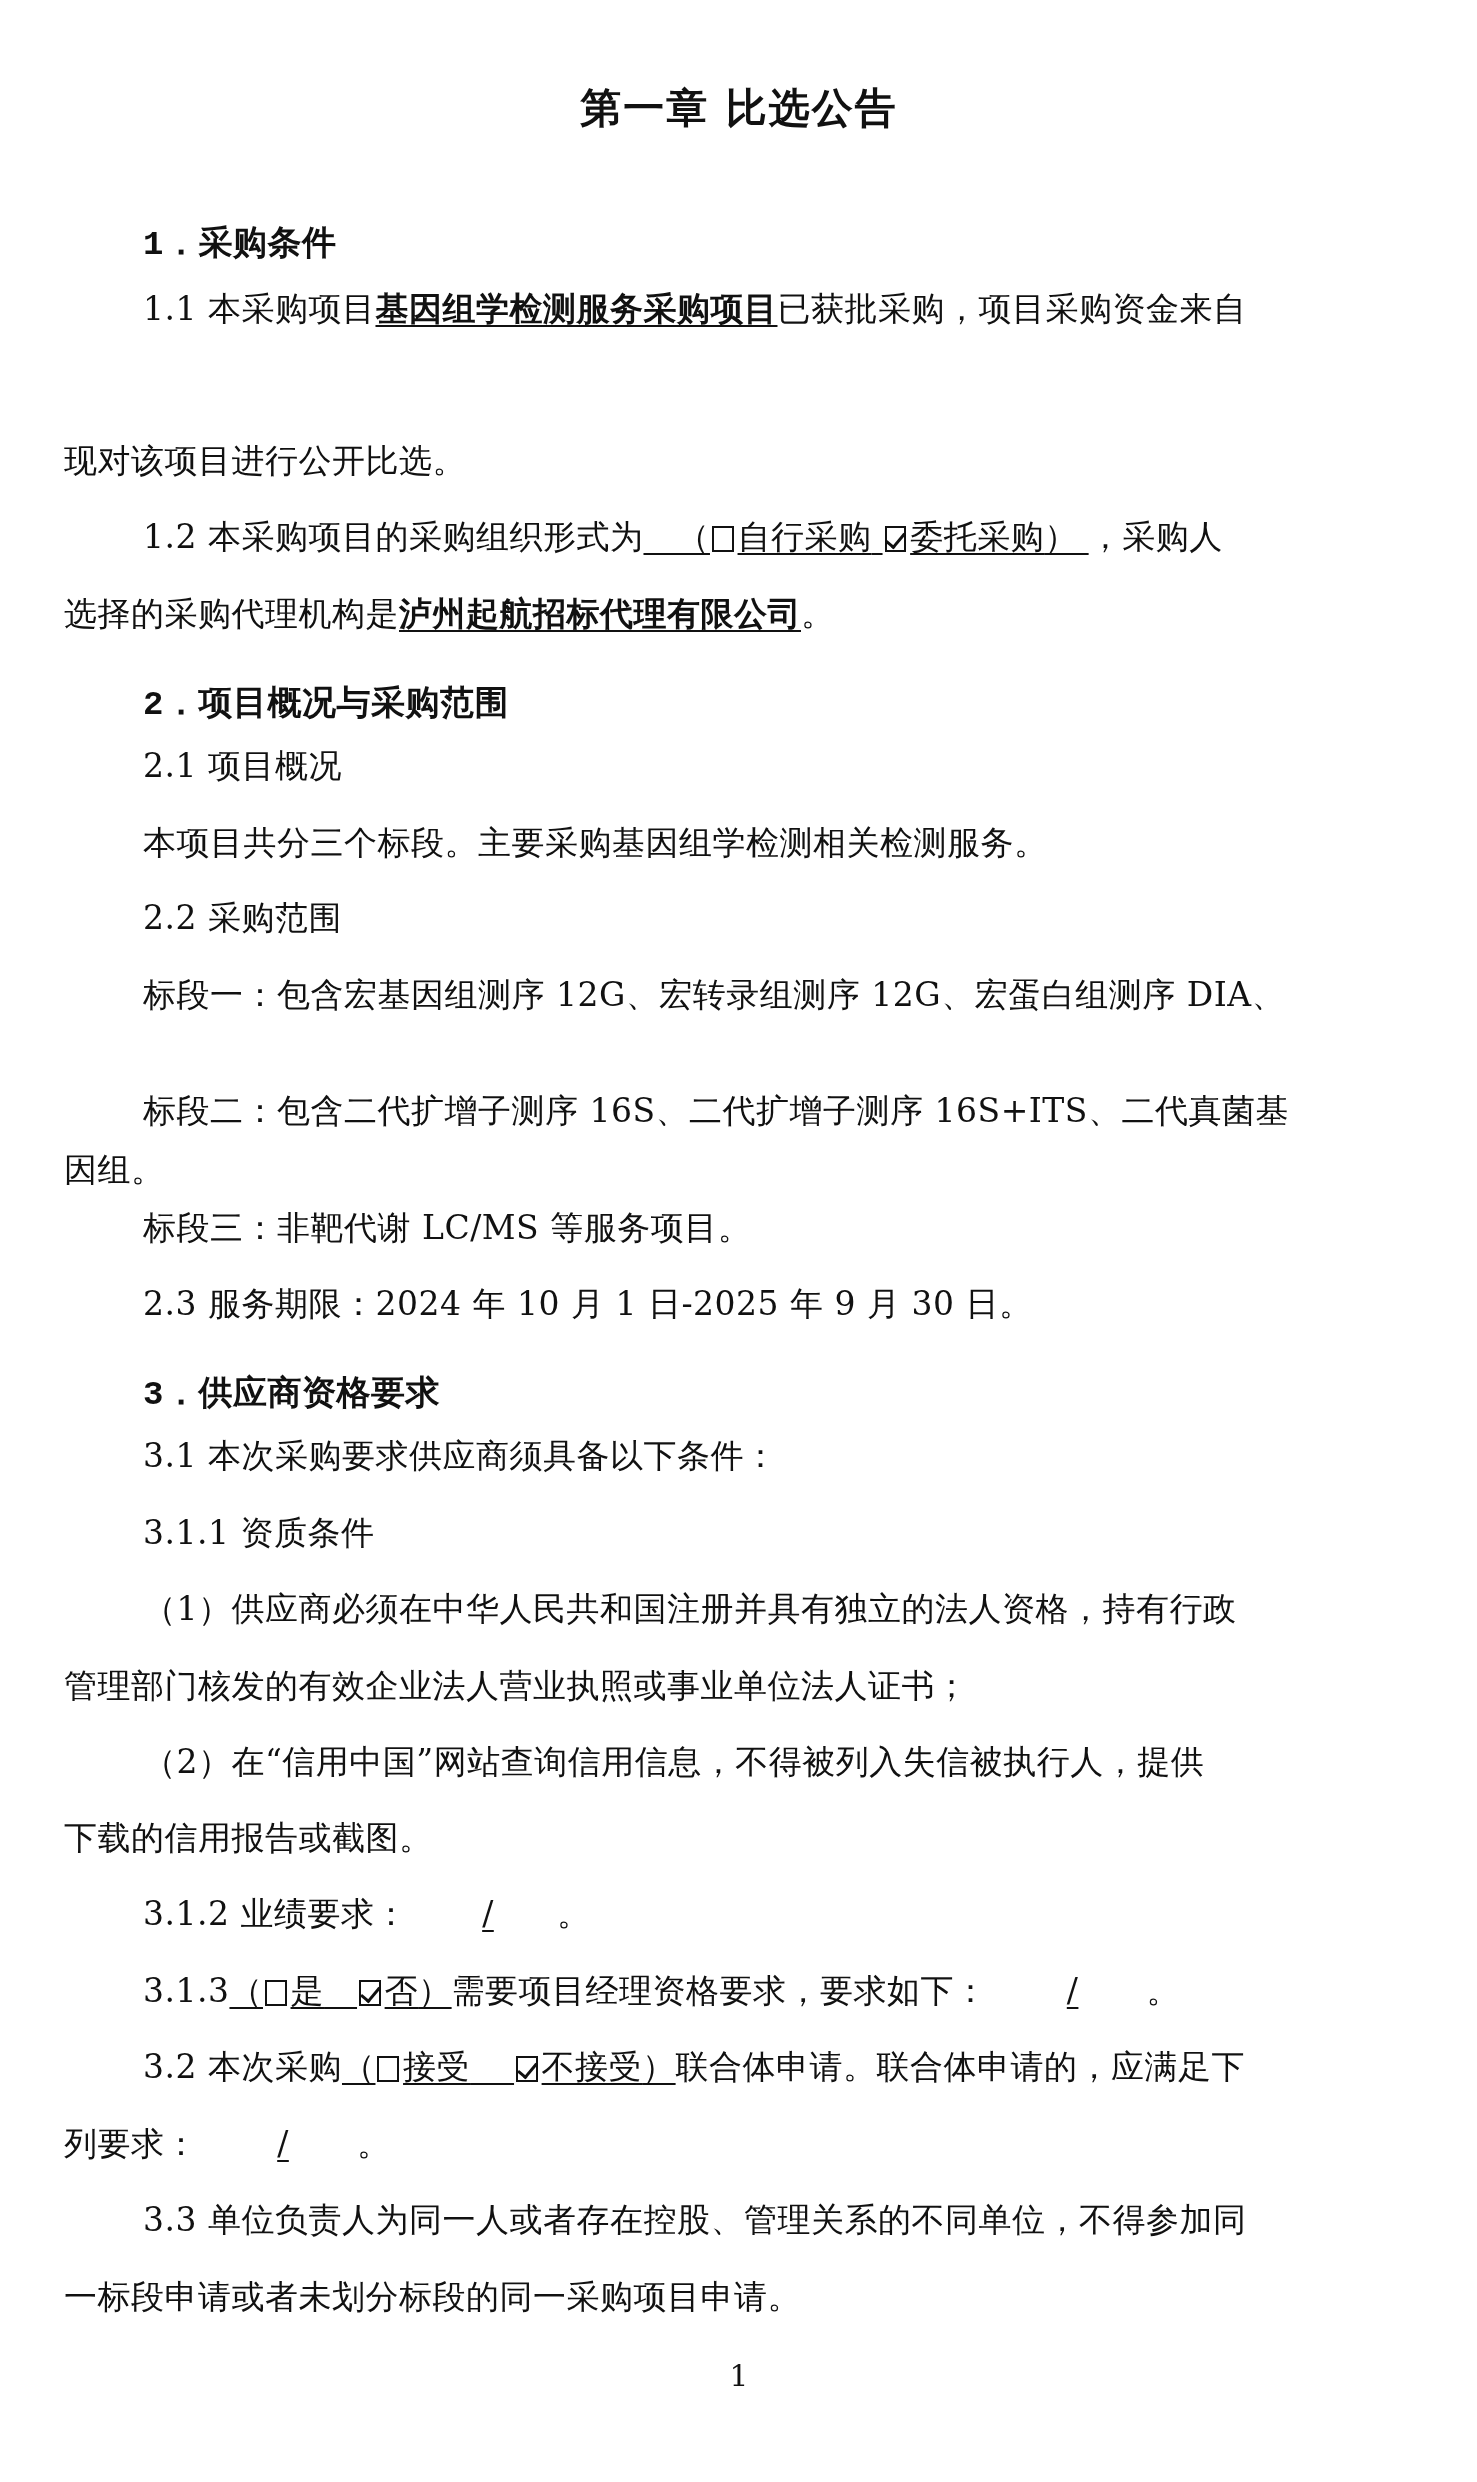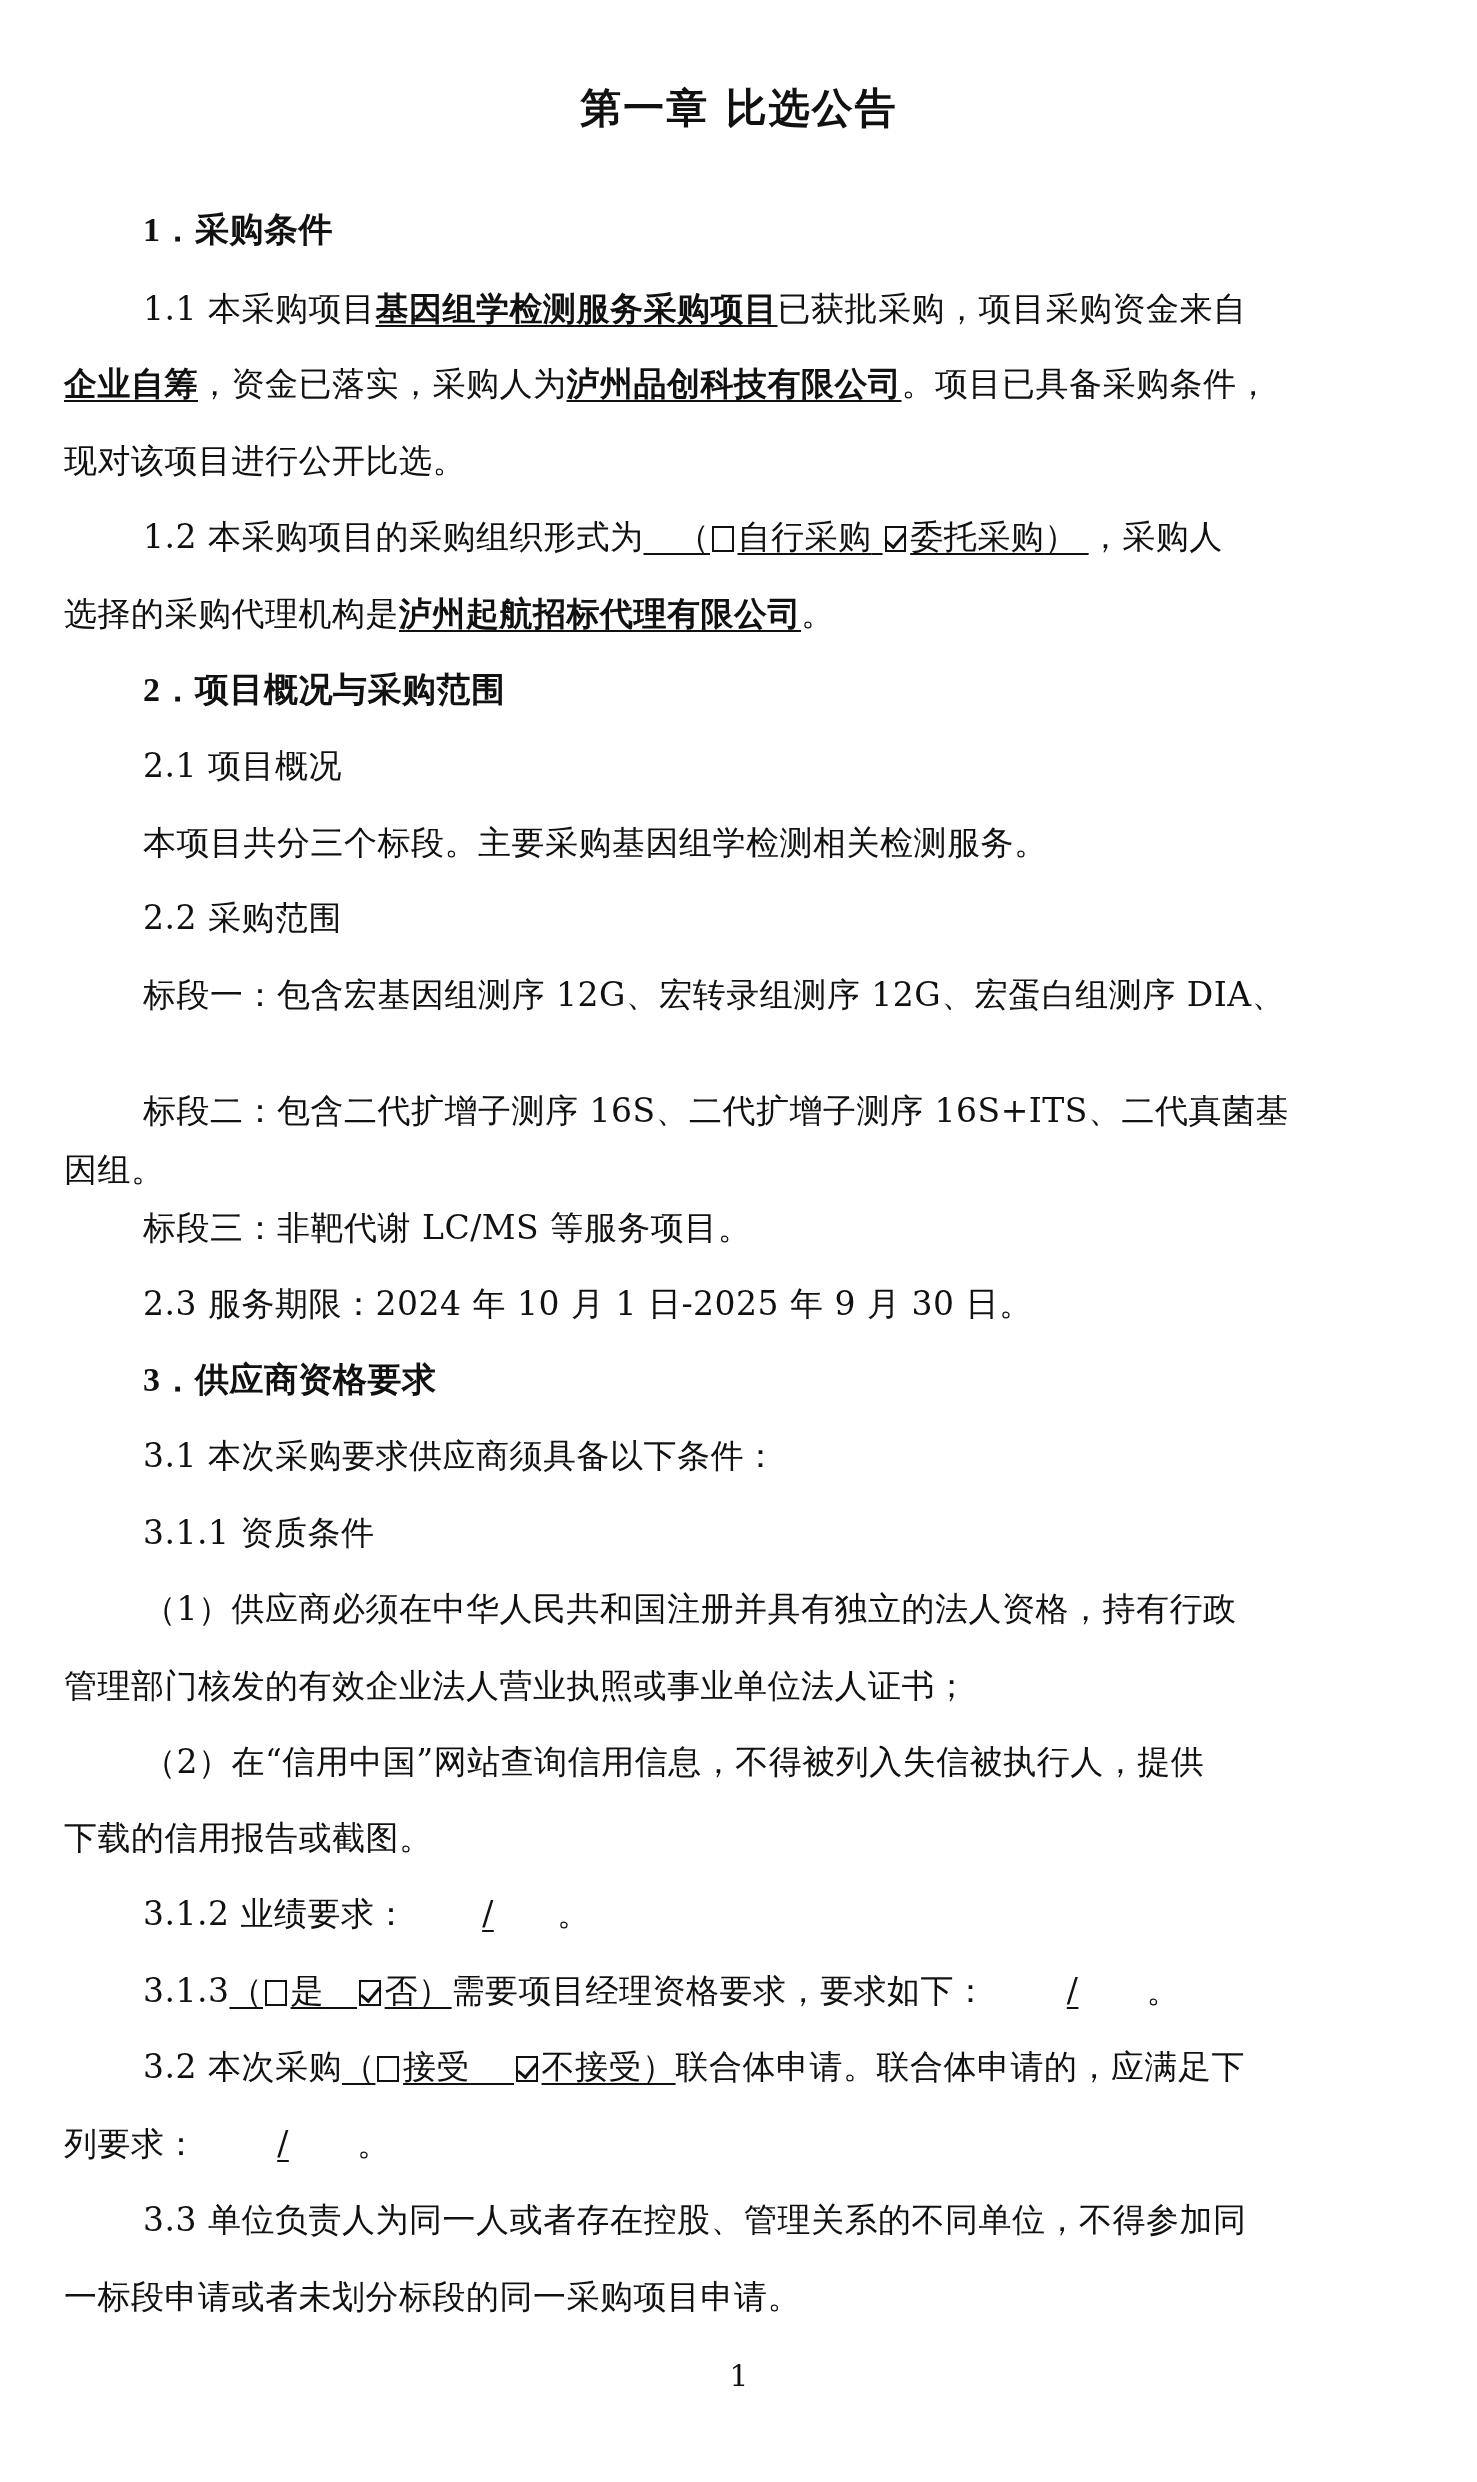--- a/index.html
+++ b/index.html
@@ -14,22 +14,22 @@
     font-family: "DejaVu Sans", "Liberation Sans", sans-serif;
     font-weight: bold; font-size: 41px; letter-spacing: 2px;
   }
   .line {
     position: absolute; left: 64px; width: 1352px;
     font-size: 33px; line-height: 39px; white-space: nowrap;
     letter-spacing: 0.5px;
   }
   .indent { left: 143px; width: 1273px; }
   .h {
-    font-family: Liberation Serif, serif;
-    font-weight: bold; font-size: 34px;
+    font-family: Liberation Mono, monospace;
+    font-weight: bold; font-size: 34px; margin-top: 16px;
   }
   .u { text-decoration: underline; text-decoration-thickness: 2px; text-underline-offset: 4.9px; }
   .ub { font-family: "DejaVu Sans", "Liberation Sans", sans-serif; font-weight: bold; margin-top: 28px; }
   .box {
     display: inline-block; width: 21.7px; height: 25.6px; border: 2px solid #111;
     vertical-align: -3.9px; margin: 0 3.9px 0 2px; position: relative; box-sizing: border-box;
   }
   .box.checked::after {
     content: ""; position: absolute; left: 3.9px; top: 1px; width: 7.9px; height: 15.8px;
     border-right: 3px solid #111; border-bottom: 3px solid #111; transform: rotate(40deg);
@@ -41,23 +41,20 @@
 <body>
 
 <div class="page">
 
   <div class="title">第一章  比选公告</div>
 
   <div class="line indent h" style="top:210px">1．采购条件</div>
 
   <div class="line indent" style="top:289px">
     <span>1.1 本采购项目</span><span class="u ub">基因组学检测服务采购项目</span><span>已获批采购，项目采购资金来自</span>
-  </div>
-  <div class="line" style="top:364px">
-    <span class="u ub">企业自筹</span><span>，资金已落实，采购人为</span><span class="u ub">泸州品创科技有限公司</span><span>。项目已具备采购条件，</span>
   </div>
   <div class="line" style="top:441px">现对该项目进行公开比选。</div>
 
   <div class="line indent" style="top:517px">
     <span>1.2 本采购项目的采购组织形式为</span><span class="u">&nbsp;&nbsp;&nbsp;（<span class="box"></span><span>自行采购</span>&nbsp;<span class="box checked"></span><span>委托采购</span>）&nbsp;</span><span>，采购人</span>
   </div>
   <div class="line" style="top:594px">
     <span>选择的采购代理机构是</span><span class="u ub">泸州起航招标代理有限公司</span><span>。</span>
   </div>
 

